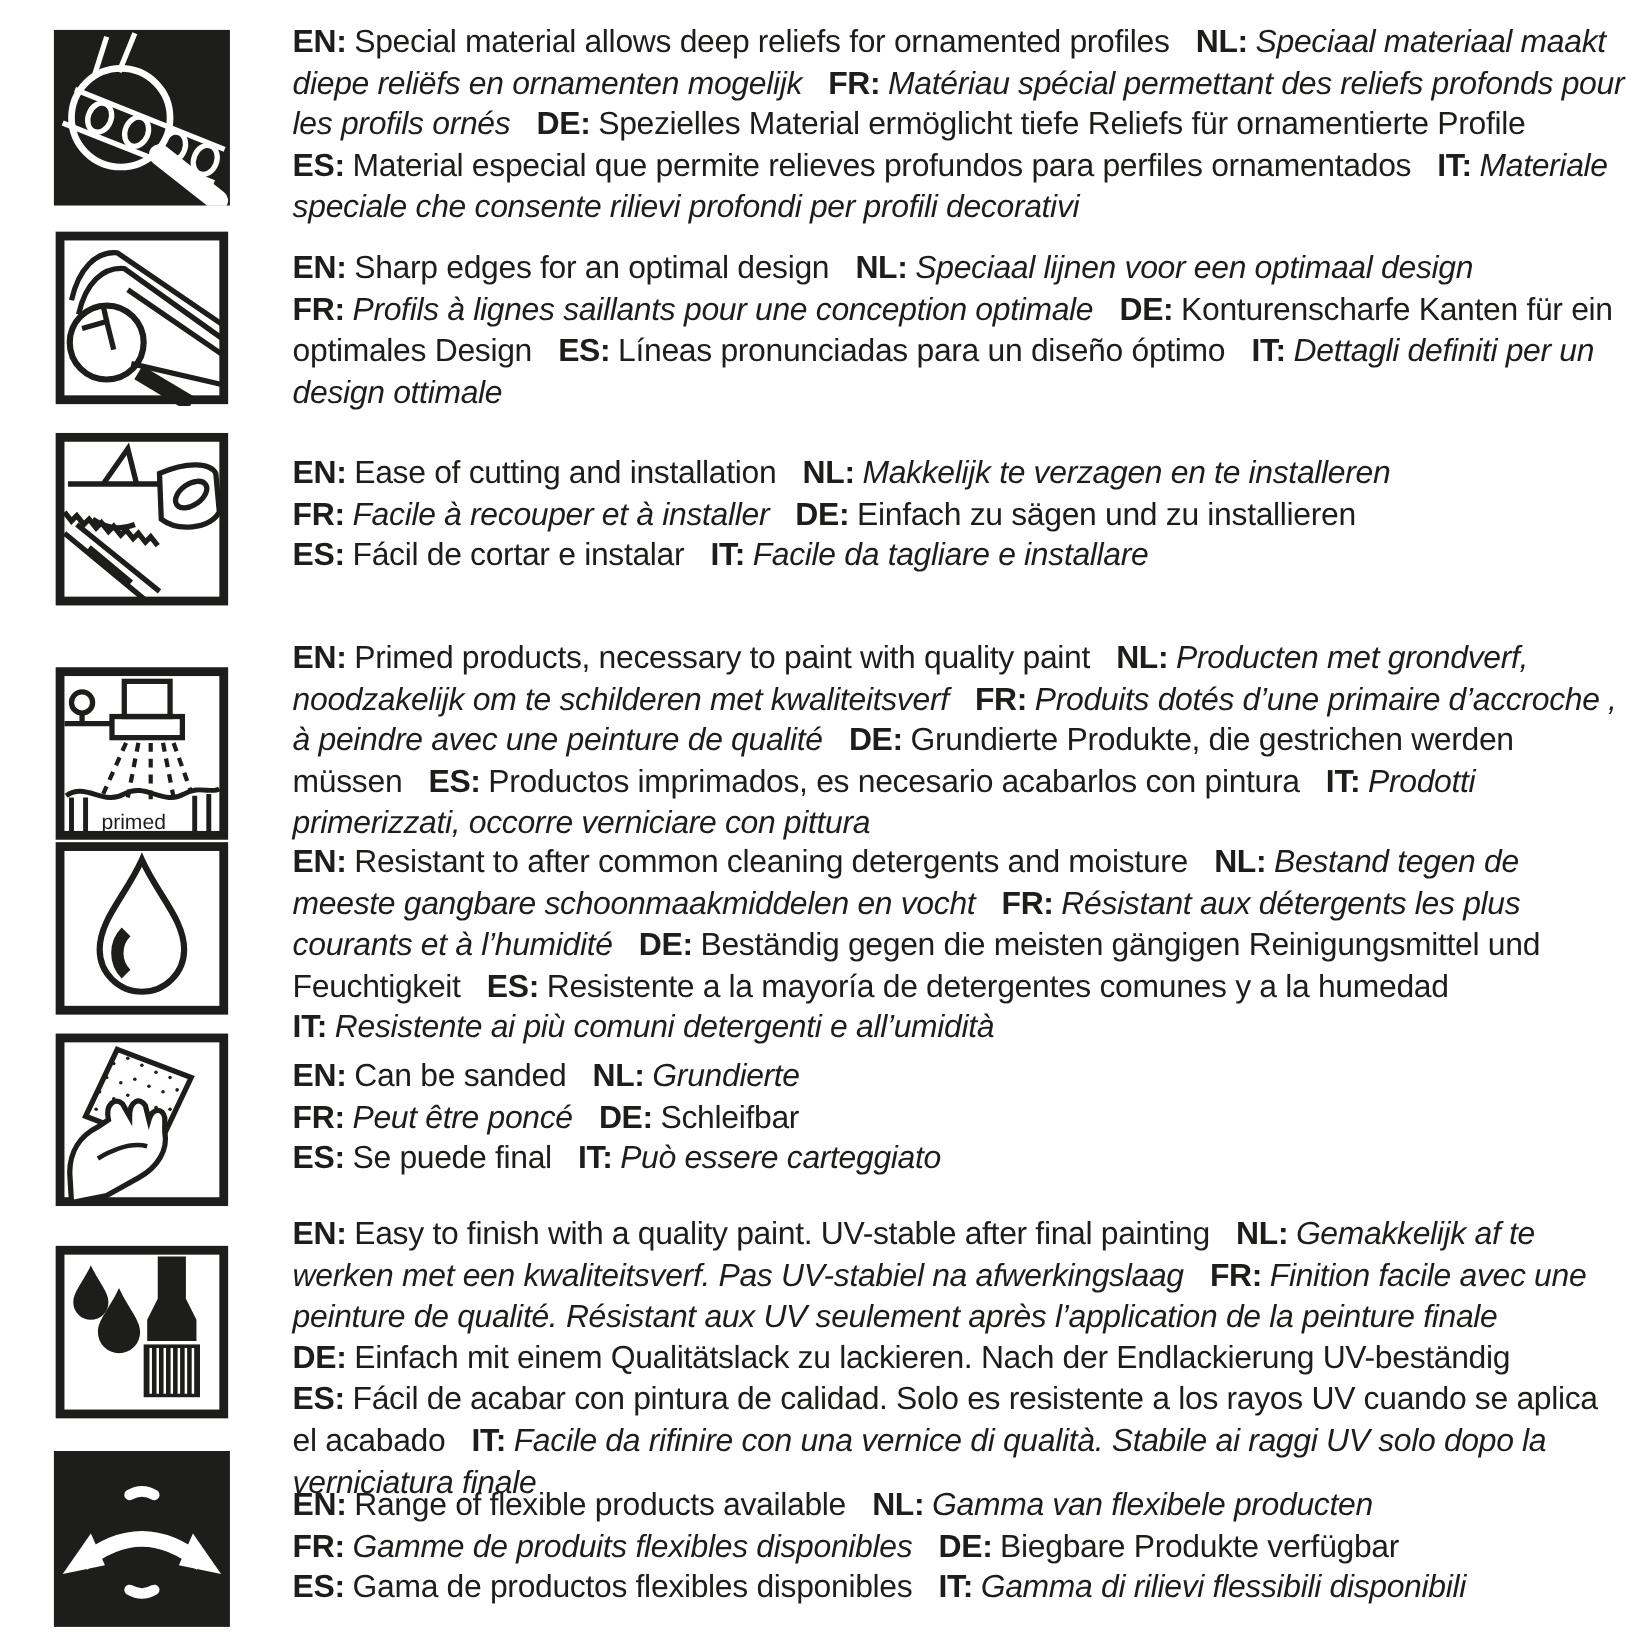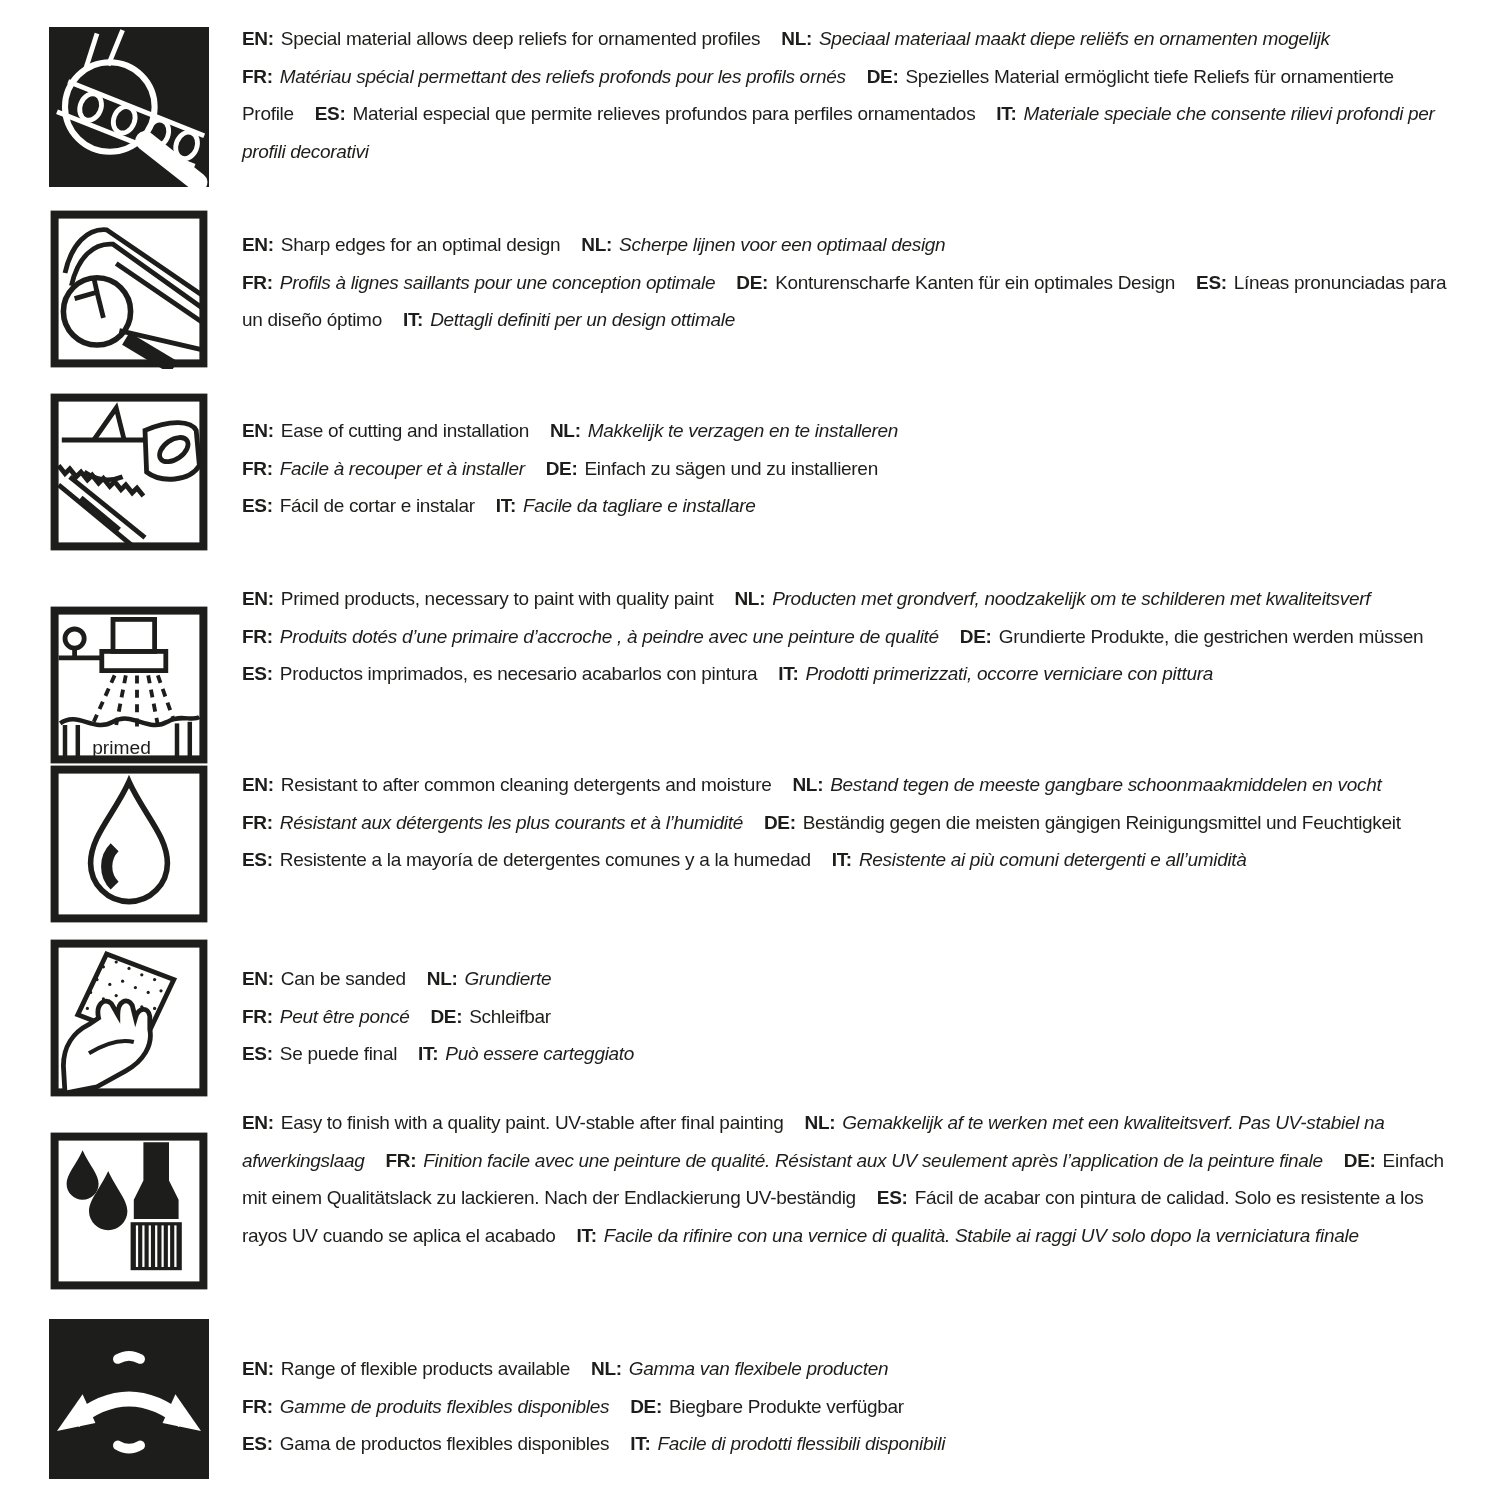--- a/index.html
+++ b/index.html
@@ -4,22 +4,22 @@
 <style>
   html,body{margin:0;padding:0;}
   body{
     width:1500px;height:1500px;position:relative;overflow:hidden;
     background:#ffffff;color:#1d1d1b;
     font-family:"Liberation Sans",sans-serif;
   }
   .ic{position:absolute;left:48px;width:162px;height:160px;}
   .ic svg{width:100%;height:100%;display:block;}
   .tx{
-    position:absolute;left:242px;width:1215px;margin:0;
-    font-size:19px;line-height:37.6px;letter-spacing:-0.3px;
+    position:absolute;left:266px;width:1215px;margin:0;
+    font-size:29px;line-height:37.6px;letter-spacing:-0.3px;
   }
   .lb{font-weight:bold;font-style:normal;margin-right:7px;}
   .sg{margin-right:16px;}
   .sg.it .st{font-style:italic;}
   
   .y1{top:27px}  .t1{top:20px}
   .y2{top:209px} .t2{top:226px}
   .y3{top:392px} .t3{top:412px}
   .y4{top:605px} .t4{top:580px}
   .y5{top:764px} .t5{top:766px}
@@ -66,21 +66,21 @@
       <path d="M44 76 L96 88"></path>
       <path d="M16 56 L30 52 L34 68"></path>
       <path d="M30 52 L28 43"></path>
     </g>
     <circle cx="30" cy="64" r="21" stroke="#1d1d1b" stroke-width="3.5" fill="none"></circle>
     <path d="M48 81 L78 99" stroke="#1d1d1b" stroke-width="9" fill="none"></path>
   </svg>
 </div>
 <p class="tx t2">
   <span class="sg"><b class="lb">EN:</b><span class="st">Sharp edges for an optimal design</span></span>
-  <span class="sg it"><b class="lb">NL:</b><span class="st">Scherpe lijnen voor een optimaal design</span></span><br>
+  <span class="sg it"><b class="lb">NL:</b><span class="st">Speciaal lijnen voor een optimaal design</span></span><br>
   <span class="sg it"><b class="lb">FR:</b><span class="st">Profils à lignes saillants pour une conception optimale</span></span>
   <span class="sg"><b class="lb">DE:</b><span class="st">Konturenscharfe Kanten für ein optimales Design</span></span>
   <span class="sg"><b class="lb">ES:</b><span class="st">Líneas pronunciadas para un diseño óptimo</span></span>
   <span class="sg it"><b class="lb">IT:</b><span class="st">Dettagli definiti per un design ottimale</span></span>
 </p>
 
 <div class="ic y3">
   <svg viewBox="0 0 100 100">
     <rect x="3.5" y="3.5" width="93" height="93" fill="#fff" stroke="#1d1d1b" stroke-width="5"></rect>
     <g stroke="#1d1d1b" fill="none" stroke-width="3">
@@ -233,14 +233,14 @@
     <path d="M43 25 Q50 21 57 25" fill="none" stroke="#fff" stroke-width="6" stroke-linecap="round"></path>
     <path d="M43 79 Q50 83 57 79" fill="none" stroke="#fff" stroke-width="6" stroke-linecap="round"></path>
   </svg>
 </div>
 <p class="tx t8">
   <span class="sg"><b class="lb">EN:</b><span class="st">Range of flexible products available</span></span>
   <span class="sg it"><b class="lb">NL:</b><span class="st">Gamma van flexibele producten</span></span><br>
   <span class="sg it"><b class="lb">FR:</b><span class="st">Gamme de produits flexibles disponibles</span></span>
   <span class="sg"><b class="lb">DE:</b><span class="st">Biegbare Produkte verfügbar</span></span><br>
   <span class="sg"><b class="lb">ES:</b><span class="st">Gama de productos flexibles disponibles</span></span>
-  <span class="sg it"><b class="lb">IT:</b><span class="st">Facile di prodotti flessibili disponibili</span></span>
+  <span class="sg it"><b class="lb">IT:</b><span class="st">Gamma di rilievi flessibili disponibili</span></span>
 </p>
 
 </body></html>

